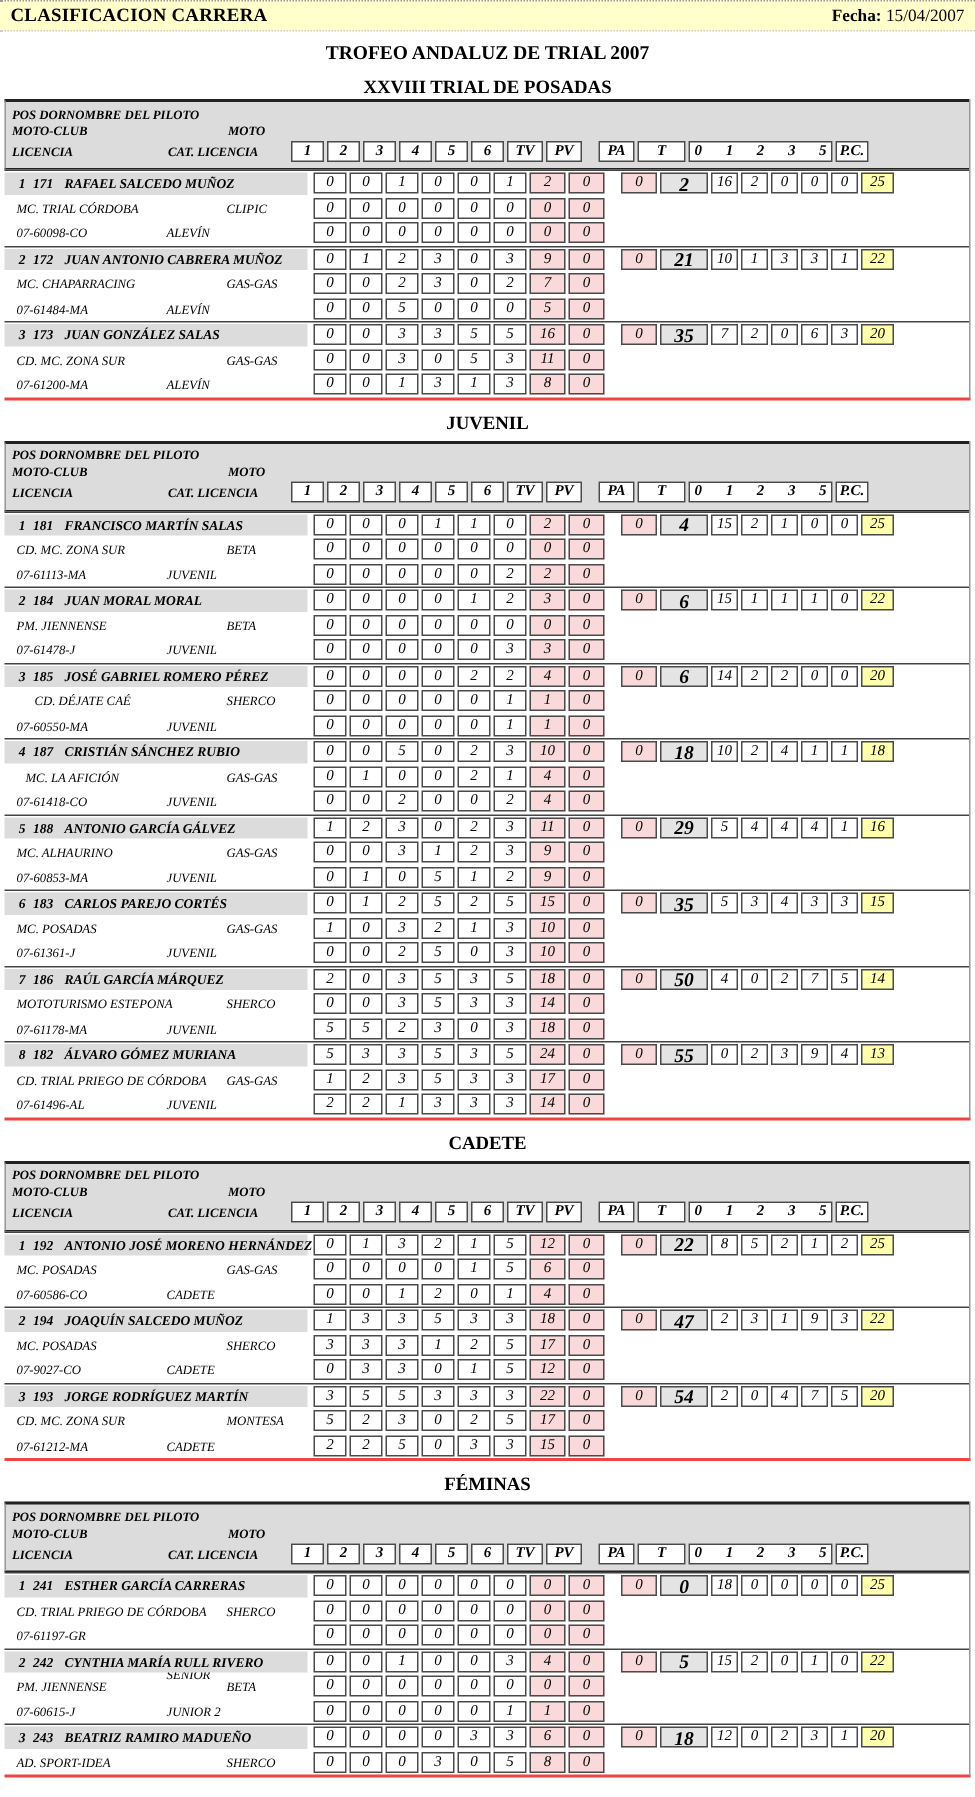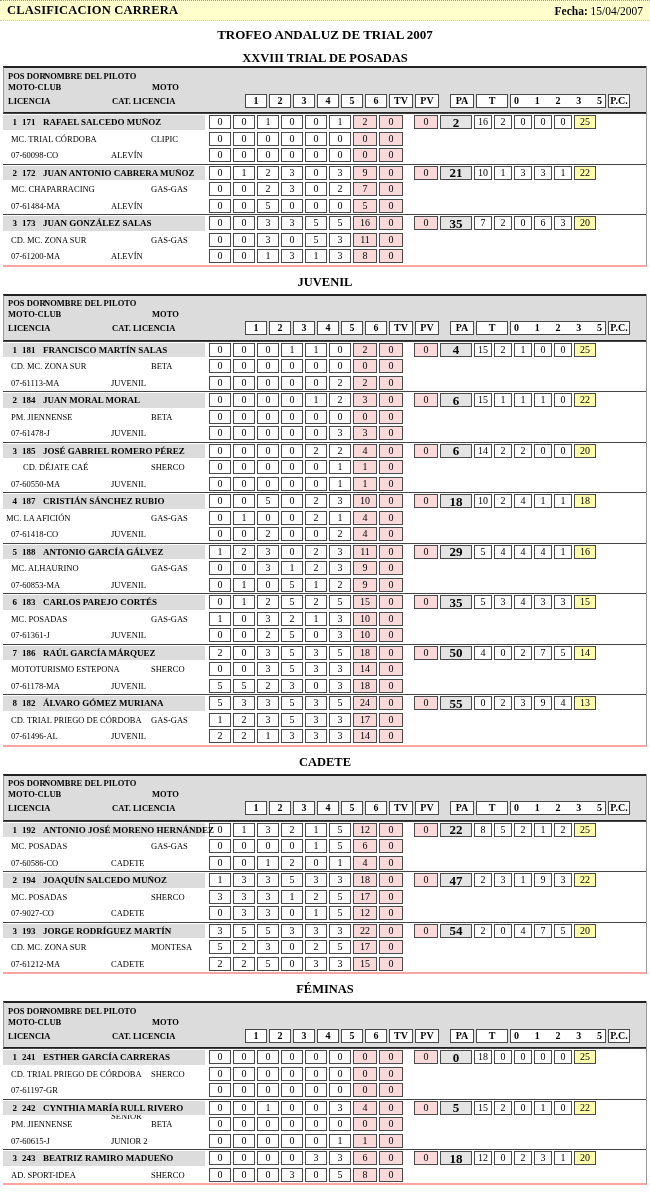--- a/index.html
+++ b/index.html
@@ -5,26 +5,26 @@
   html,body{margin:0;padding:0;background:#fff;}
   body{width:650px;height:1198px;overflow:hidden;font-family:"Liberation Serif","DejaVu Serif",serif;color:#000;}
   .topbar{height:21px;background:#FFFFCC;display:flex;align-items:center;justify-content:space-between;
           padding:0 7px;border-top:1px dotted #999;border-bottom:1px dotted #ccc;box-sizing:border-box;}
   .topbar-title{font-weight:bold;font-size:12.5px;letter-spacing:.2px;}
   .fecha{font-size:11.5px;}
   .fecha b{font-weight:bold;}
   .event-title{text-align:center;font-weight:bold;font-size:13px;margin-top:6px;}
   .event-subtitle{text-align:center;font-weight:bold;font-size:12.5px;margin-top:8px;}
   .section-title{text-align:center;font-weight:bold;font-size:12.5px;margin:8px 0 4px;}
-  .table{margin:0 3px;border-right:1px solid #999;border-bottom:2px solid #fca5a5;}
+  .table{margin:0 3px;border-right:1px solid #999;border-bottom:2px solid #ef4444;font-style:italic;}
   .thead{background:#DCDCDC;border-top:2px solid #222;border-bottom:1px solid #222;
          border-left:1px solid #999;padding:2px 0 3px;}
   .h-line{position:relative;height:11px;font-size:8.5px;font-weight:bold;}
   .h-line3{display:flex;align-items:center;height:17px;font-size:8.5px;font-weight:bold;}
-  .h-left{position:relative;width:241px;height:11px;flex:none;}
+  .h-left{position:relative;width:190px;height:11px;flex:none;}
   .abs{position:absolute;top:50%;transform:translateY(-50%);white-space:nowrap;}
   .rider{border-top:1px solid #444;}
   .r-line{display:flex;align-items:center;height:16.5px;position:relative;font-size:8.5px;}
   .r-left{position:relative;width:206px;height:100%;flex:none;}
   .name-band{position:absolute;left:0;right:4px;top:1px;bottom:1px;background:#DCDCDC;
              font-weight:bold;font-size:9px;}
   .pos{position:absolute;left:2px;width:12px;text-align:right;top:50%;transform:translateY(-50%);}
   .dor{position:absolute;left:19px;top:50%;transform:translateY(-50%);}
   .nm{position:absolute;left:40px;top:50%;transform:translateY(-50%);white-space:nowrap;}
   .c{display:inline-flex;align-items:center;justify-content:center;height:14px;
@@ -478,21 +478,21 @@
             <span class="c w-t t-cell">18</span>
             <span class="c w-cnt">10</span>
             <span class="c w-cnt">2</span>
             <span class="c w-cnt">4</span>
             <span class="c w-cnt">1</span>
             <span class="c w-cnt">1</span>
             <span class="c w-pc bg-yellow">18</span>
           </div>
           <div class="r-line">
             <div class="r-left">
-              <span class="abs" style="left: 3px;">MC. LA AFICIÓN</span>
+              <span class="abs" style="left: 14px;">MC. LA AFICIÓN</span>
               <span class="abs" style="left: 148px;">GAS-GAS</span>
             </div>
             <span class="c w-lap">0</span>
             <span class="c w-lap">1</span>
             <span class="c w-lap">0</span>
             <span class="c w-lap">0</span>
             <span class="c w-lap">2</span>
             <span class="c w-lap">1</span>
             <span class="c w-tv bg-pink">4</span>
             <span class="c w-tv bg-pink">0</span>

